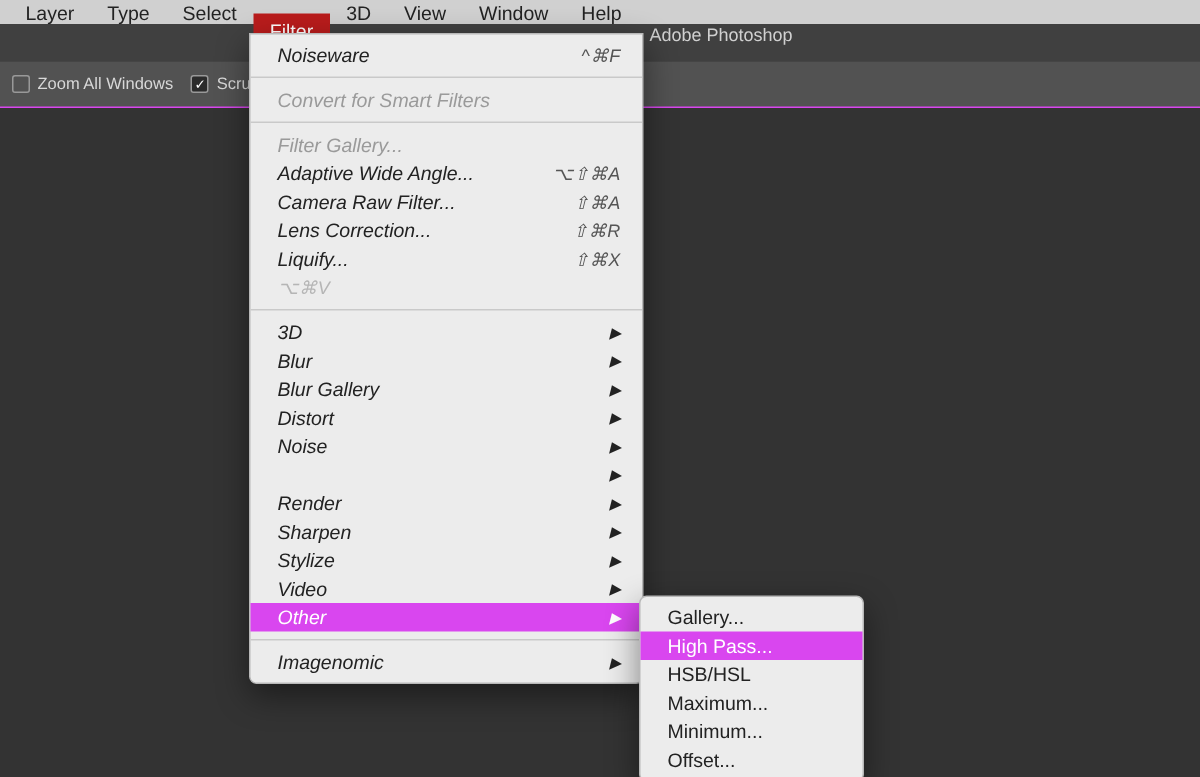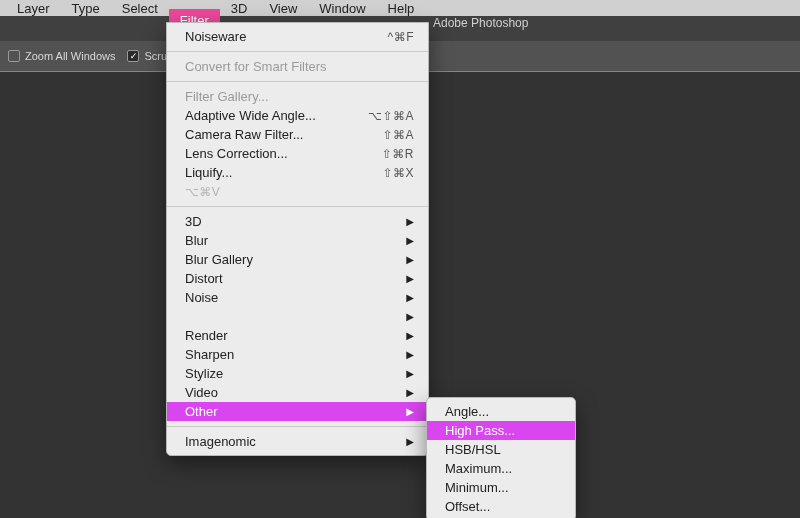--- a/index.html
+++ b/index.html
@@ -21,21 +21,21 @@
     color: #222;
   }
   .menubar-item {
     padding: 0 11px;
     height: 22px;
     display: flex;
     align-items: center;
     cursor: default;
   }
   .menubar-item.active {
-    background: #ec4899;
+    background: #b91c1c;
     color: #fff;
     margin-top: 24px;
   }
   .titlebar {
     background: #404040;
     height: 25px;
     display: flex;
     color: #d0d0d0;
     font-size: 12px;
     padding-left: 433px;
@@ -68,20 +68,21 @@
     left: 166px;
     top: 22px;
     width: 263px;
     background: #ececec;
     border: 1px solid #b8b8b8;
     border-radius: 0 0 5px 5px;
     box-shadow: 0 8px 22px rgba(0,0,0,0.45);
     padding: 4px 0;
     font-size: 13px;
     color: #222;
+    font-style: italic;
   }
   .mi {
     display: flex;
     align-items: center;
     height: 19px;
     padding: 0 14px 0 18px;
     cursor: default;
   }
   .mi .lbl { flex: 1; }
   .mi .sc { color: #555; font-size: 12px; letter-spacing: 0.5px; }
@@ -225,21 +226,21 @@
   <div class="sep"></div>
 
   <div class="mi">
       <span class="lbl">Imagenomic</span>
       <span class="arr">▶</span>
     </div>
 </div>
 
 <div class="submenu">
   <div class="mi">
-      <span class="lbl">Angle...</span>
+      <span class="lbl">Gallery...</span>
     </div>
   <div class="mi hl">
       <span class="lbl">High Pass...</span>
     </div>
   <div class="mi">
       <span class="lbl">HSB/HSL</span>
     </div>
   <div class="mi">
       <span class="lbl">Maximum...</span>
     </div>

